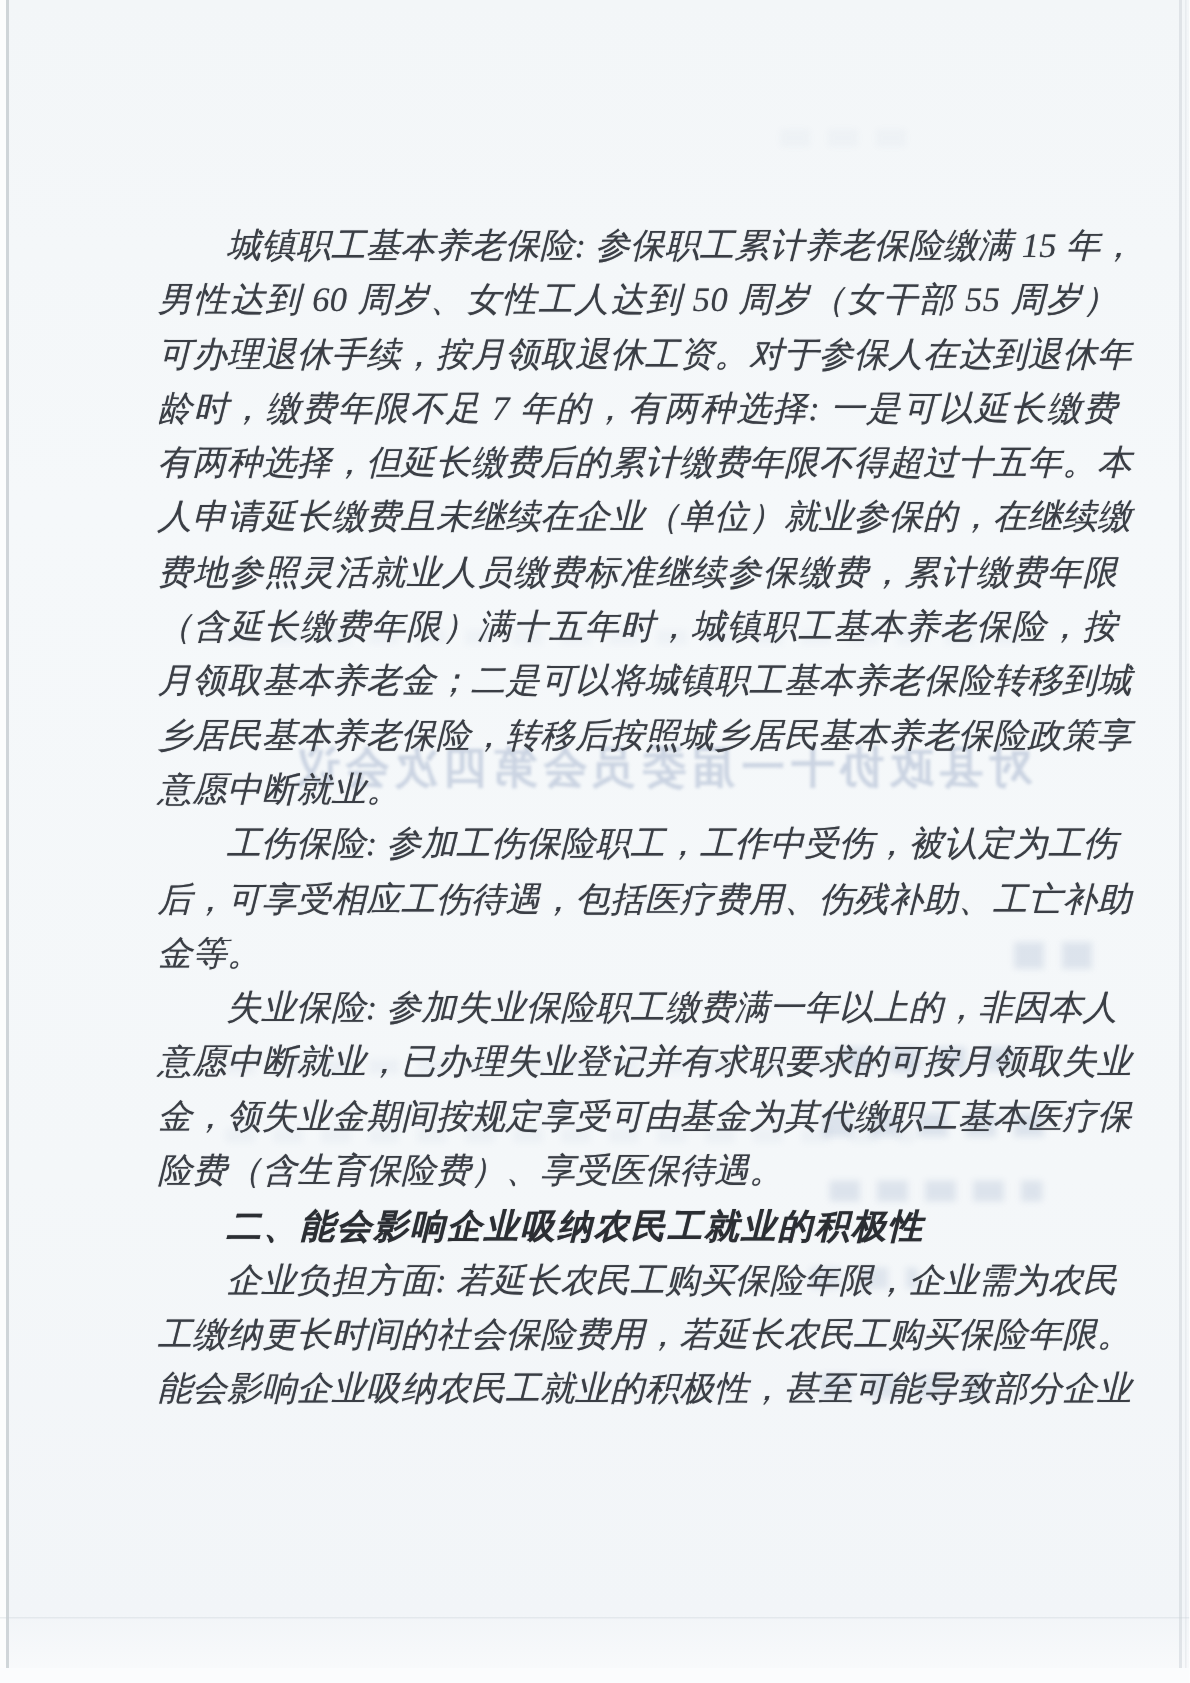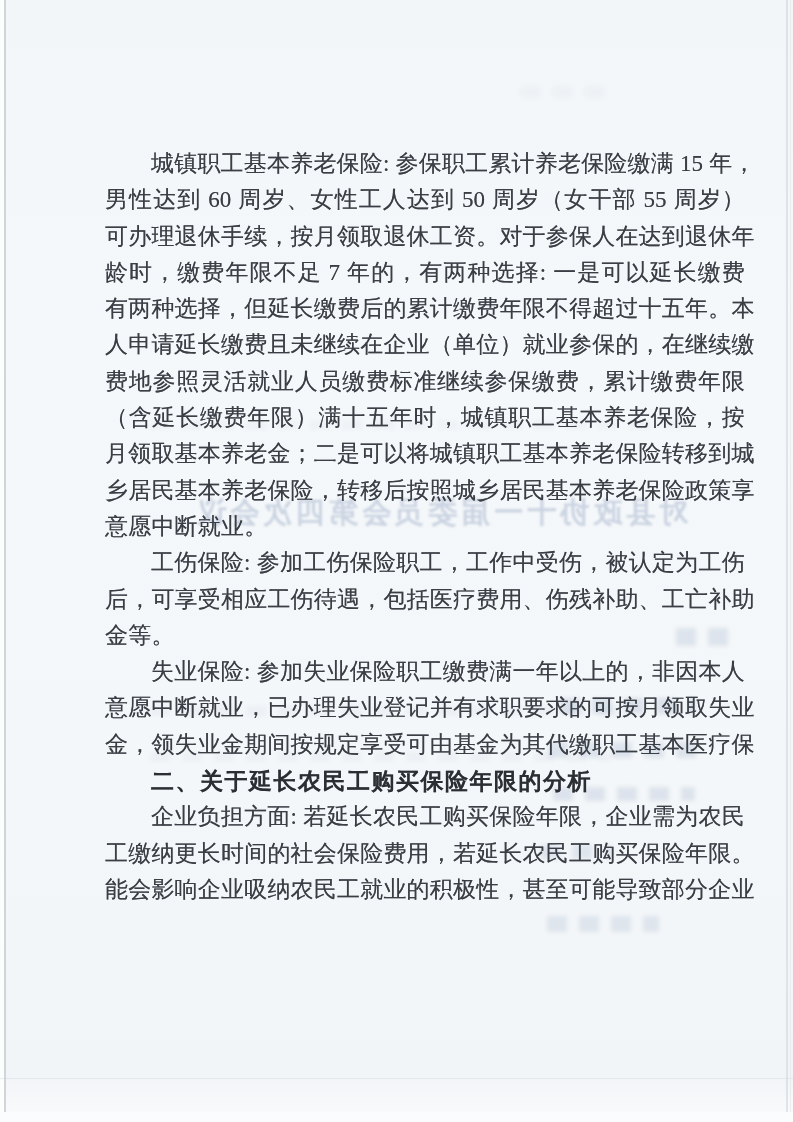--- a/index.html
+++ b/index.html
@@ -20,20 +20,21 @@
   .edge-bottom-line{position:absolute;left:0;top:1078px;width:100%;height:1px;background:#c9d0d6;opacity:.35;}
   .edge-bottom-white{position:absolute;left:0;top:1112px;width:100%;height:10px;background:#fbfcfd;}
 
   
   .doc{
     position:absolute;left:105px;top:146px;width:640px;
     font-size:23px;line-height:36.3px;color:#3a3e45;
     text-shadow:0 0 .6px rgba(58,62,69,.65);
     letter-spacing:.2px;
     z-index:3;
+    font-style:italic;
   }
   .line{
     text-align:justify;text-align-last:justify;
     white-space:nowrap;height:36.3px;overflow:visible;
   }
   .line.end{text-align-last:left;white-space:normal;}
   .line.indent{text-indent:46px;}
   .line.bold{
     font-family:"Liberation Sans","DejaVu Sans",sans-serif;
     font-weight:bold;color:#2b2e33;text-align-last:left;
@@ -95,21 +96,22 @@
       <div class="line">（含延长缴费年限）满十五年时，城镇职工基本养老保险，按</div>
       <div class="line">月领取基本养老金；二是可以将城镇职工基本养老保险转移到城</div>
       <div class="line">乡居民基本养老保险，转移后按照城乡居民基本养老保险政策享</div>
       <div class="line end">意愿中断就业。</div>
       <div class="line indent">工伤保险: 参加工伤保险职工，工作中受伤，被认定为工伤</div>
       <div class="line">后，可享受相应工伤待遇，包括医疗费用、伤残补助、工亡补助</div>
       <div class="line end">金等。</div>
       <div class="line indent">失业保险: 参加失业保险职工缴费满一年以上的，非因本人</div>
       <div class="line">意愿中断就业，已办理失业登记并有求职要求的可按月领取失业</div>
       <div class="line">金，领失业金期间按规定享受可由基金为其代缴职工基本医疗保</div>
-      <div class="line indent bold end">二、关于延长农民工购买保险年限的分析</div>
+      <div class="line end">险费（含生育保险费）、享受医保待遇。</div>
+      <div class="line indent bold end">二、能会影响企业吸纳农民工就业的积极性</div>
       <div class="line indent">企业负担方面: 若延长农民工购买保险年限，企业需为农民</div>
       <div class="line">工缴纳更长时间的社会保险费用，若延长农民工购买保险年限。</div>
       <div class="line">能会影响企业吸纳农民工就业的积极性，甚至可能导致部分企业</div>
     </div>
 
   <div class="edge-left-white"></div>
   <div class="edge-left-line"></div>
   <div class="edge-right-line"></div>
   <div class="edge-right-line2"></div>
   <div class="edge-bottom-line"></div>

